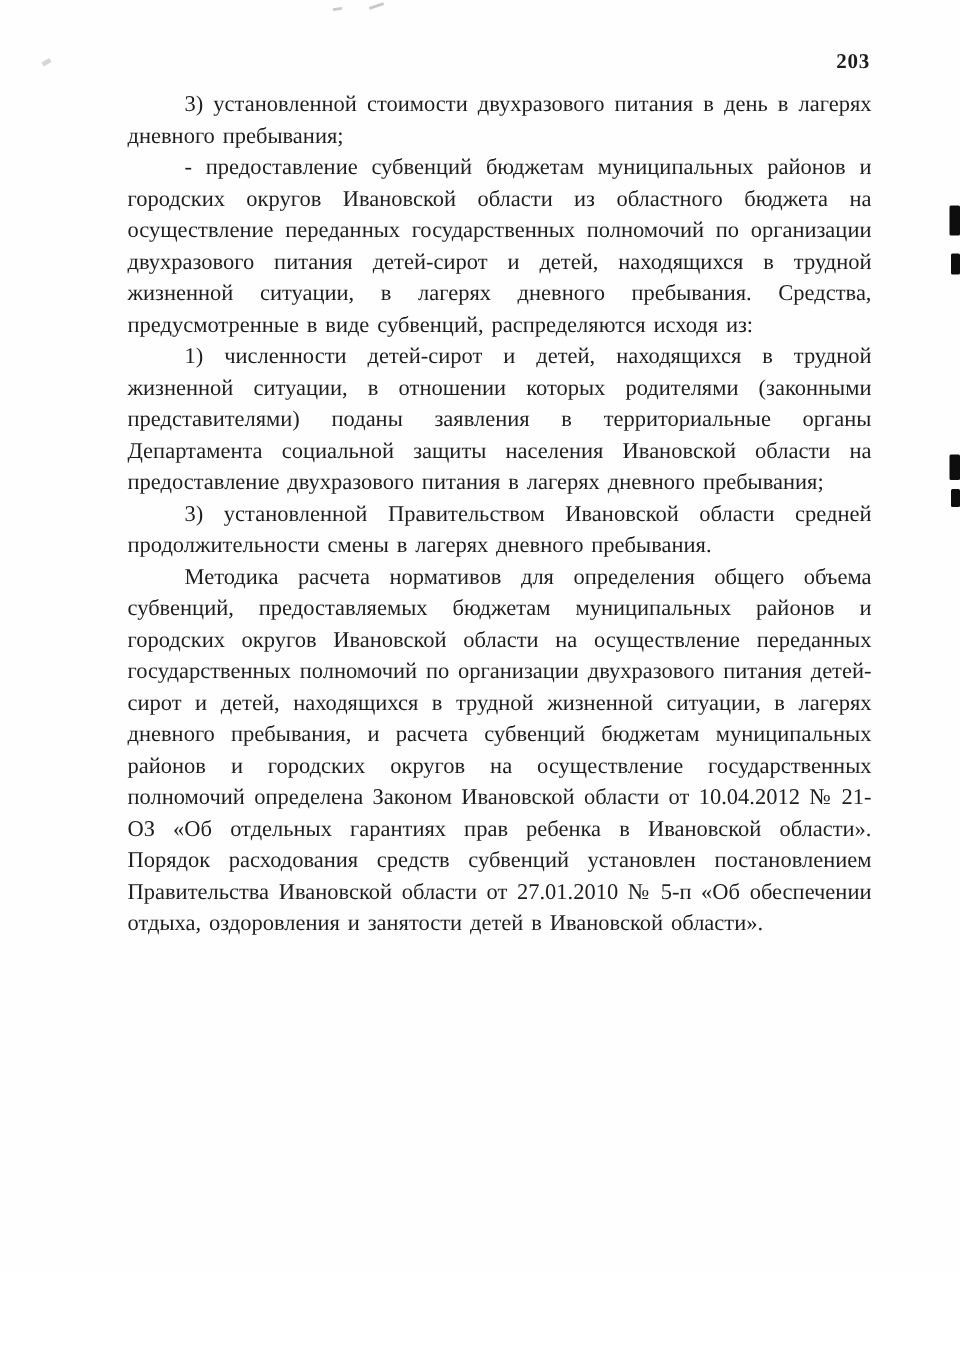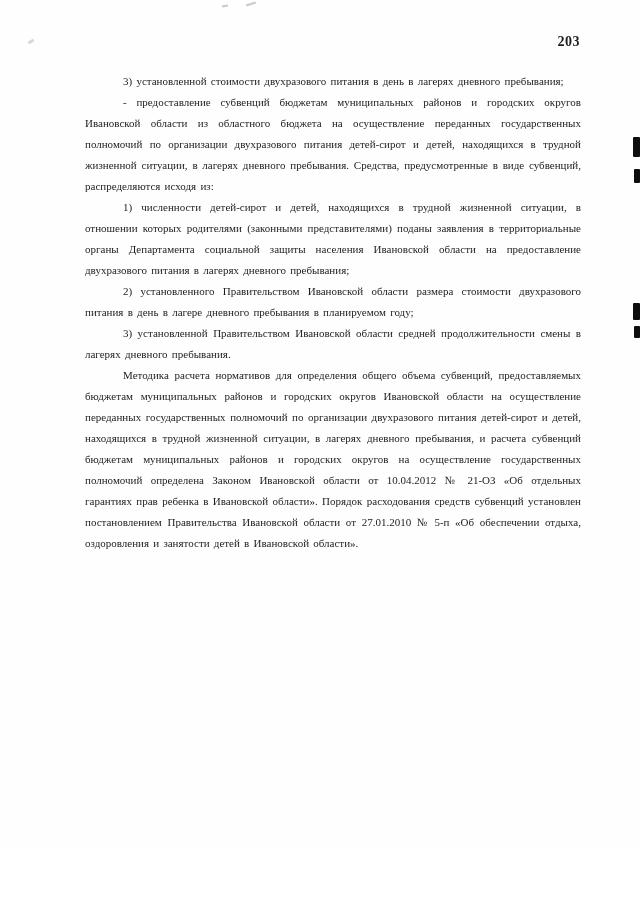--- a/index.html
+++ b/index.html
@@ -20,23 +20,23 @@
     position: absolute;
     top: 34px;
     right: 60px;
     font-size: 14px;
     font-weight: bold;
     letter-spacing: 0.5px;
   }
   .body-text {
     position: absolute;
     left: 85px;
-    top: 71px;
+    top: 60px;
     width: 496px;
-    font-size: 11px;
+    font-size: 15px;
     line-height: 21px;
     text-align: justify;
     word-spacing: 1.5px;
   }
   .para {
     margin: 0;
     text-indent: 38px;
   }
   .footer-stamp {
     position: absolute;
@@ -103,21 +103,20 @@
 
   <div class="top-smudge"></div>
   <div class="left-smudge"></div>
 
   <div class="page-number">203</div>
 
   <div class="body-text">
     <p class="para">3) установленной стоимости двухразового питания в день в лагерях дневного пребывания;</p>
     <p class="para">- предоставление субвенций бюджетам муниципальных районов и городских округов Ивановской области из областного бюджета на осуществление переданных государственных полномочий по организации двухразового питания детей-сирот и детей, находящихся в трудной жизненной ситуации, в лагерях дневного пребывания. Средства, предусмотренные в виде субвенций, распределяются исходя из:</p>
     <p class="para">1) численности детей-сирот и детей, находящихся в трудной жизненной ситуации, в отношении которых родителями (законными представителями) поданы заявления в территориальные органы Департамента социальной защиты населения Ивановской области на предоставление двухразового питания в лагерях дневного пребывания;</p>
-    <p class="para">2) установленного Правительством Ивановской области размера стоимости двухразового питания в день в лагере дневного пребывания в планируемом году;</p>
     <p class="para">3) установленной Правительством Ивановской области средней продолжительности смены в лагерях дневного пребывания.</p>
     <p class="para">Методика расчета нормативов для определения общего объема субвенций, предоставляемых бюджетам муниципальных районов и городских округов Ивановской области на осуществление переданных государственных полномочий по организации двухразового питания детей-сирот и детей, находящихся в трудной жизненной ситуации, в лагерях дневного пребывания, и расчета субвенций бюджетам муниципальных районов и городских округов на осуществление государственных полномочий определена Законом Ивановской области от 10.04.2012 № 21-ОЗ «Об отдельных гарантиях прав ребенка в Ивановской области». Порядок расходования средств субвенций установлен постановлением Правительства Ивановской области от 27.01.2010 № 5-п «Об обеспечении отдыха, оздоровления и занятости детей в Ивановской области».</p>
   </div>
 
   <div class="footer-stamp">пост.-381176</div>
 
   <div class="artifact a1"></div>
   <div class="artifact a2"></div>
   <div class="artifact a3"></div>
   <div class="artifact a4"></div>

